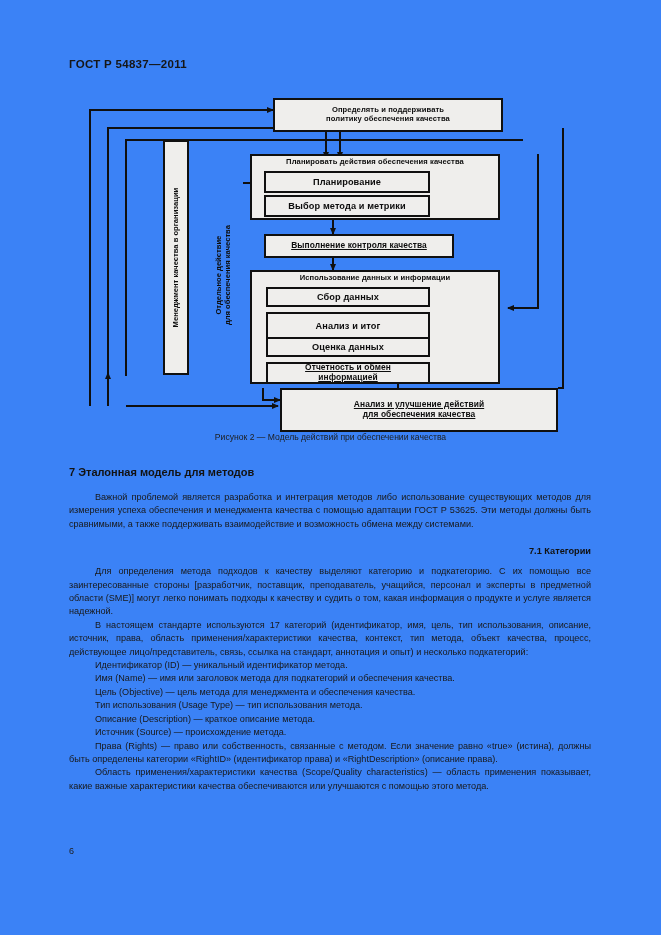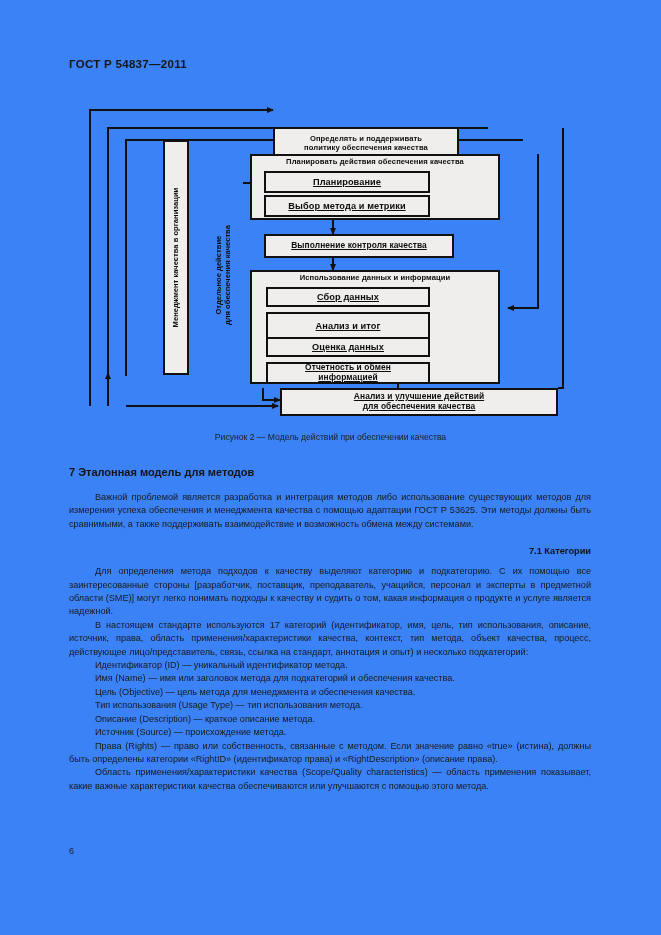--- a/index.html
+++ b/index.html
@@ -61,21 +61,21 @@
     line-height: 1.18;
     color: #0d0d0d;
     letter-spacing: 0.1px;
     padding: 0 3px;
   }
   .nodebox.group {
     align-items: flex-start;
     font-weight: bold;
     padding-top: 2px;
   }
-  .nodebox.big { font-size: 9.2px; text-decoration: underline; }
+  .nodebox.big { font-size: 9.2px; }
   .nodebox.med { font-size: 8.4px; text-decoration: underline; }
 
   .vlabel {
     position: absolute;
     box-sizing: border-box;
     background: #efeeec;
     border: 2px solid #101010;
     display: flex;
     align-items: center;
     justify-content: center;
@@ -206,21 +206,21 @@
       <span>Менеджмент качества в организации</span>
     </div>
 
     <div class="vlabel noborder" style="left:140px; top:62px; width:30px; height:250px;">
       <span>
         <span>Отдельное действие</span><br>
         <span>для обеспечения качества</span>
       </span>
     </div>
 
-    <div class="nodebox" style="left:205px; top:10px; width:186px; height:34px;margin-top:29px;">
+    <div class="nodebox" style="left:205px; top:10px; width:230px; height:34px;">
       <div>
         <span>Определять и поддерживать</span><br>
         <span>политику обеспечения качества</span>
       </div>
     </div>
 
     <div class="nodebox group" style="left:182px; top:66px; width:250px; height:66px;">
       <span>Планировать действия обеспечения качества</span>
     </div>
     <div class="nodebox big" style="left:196px; top:83px; width:166px; height:22px;">
@@ -246,21 +246,21 @@
     <div class="nodebox big" style="left:198px; top:249px; width:164px; height:20px;">
       <span>Оценка данных</span>
     </div>
     <div class="nodebox med" style="left:198px; top:274px; width:164px; height:22px;">
       <div>
         <span>Отчетность и обмен</span><br>
         <span>информацией</span>
       </div>
     </div>
 
-    <div class="nodebox med" style="left:212px; top:300px; width:278px; height:28px;">
+    <div class="nodebox med" style="left:212px; top:300px; width:278px; height:44px;">
       <div>
         <span>Анализ и улучшение действий</span><br>
         <span>для обеспечения качества</span>
       </div>
     </div>
 
     <div class="fig-caption">Рисунок 2 — Модель действий при обеспечении качества</div>
   </div>
 
   <div class="content">

